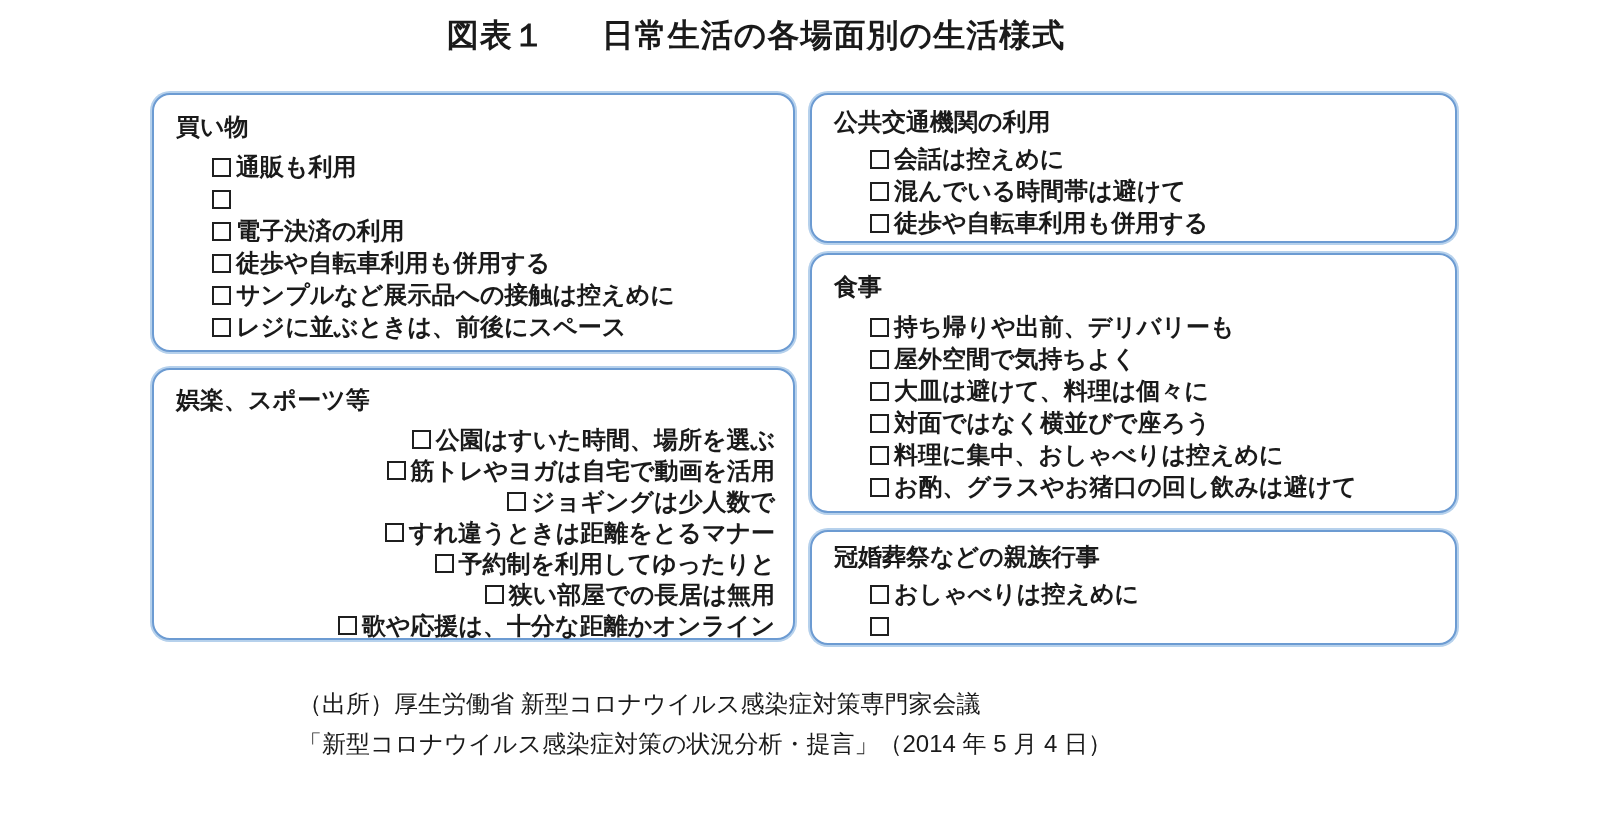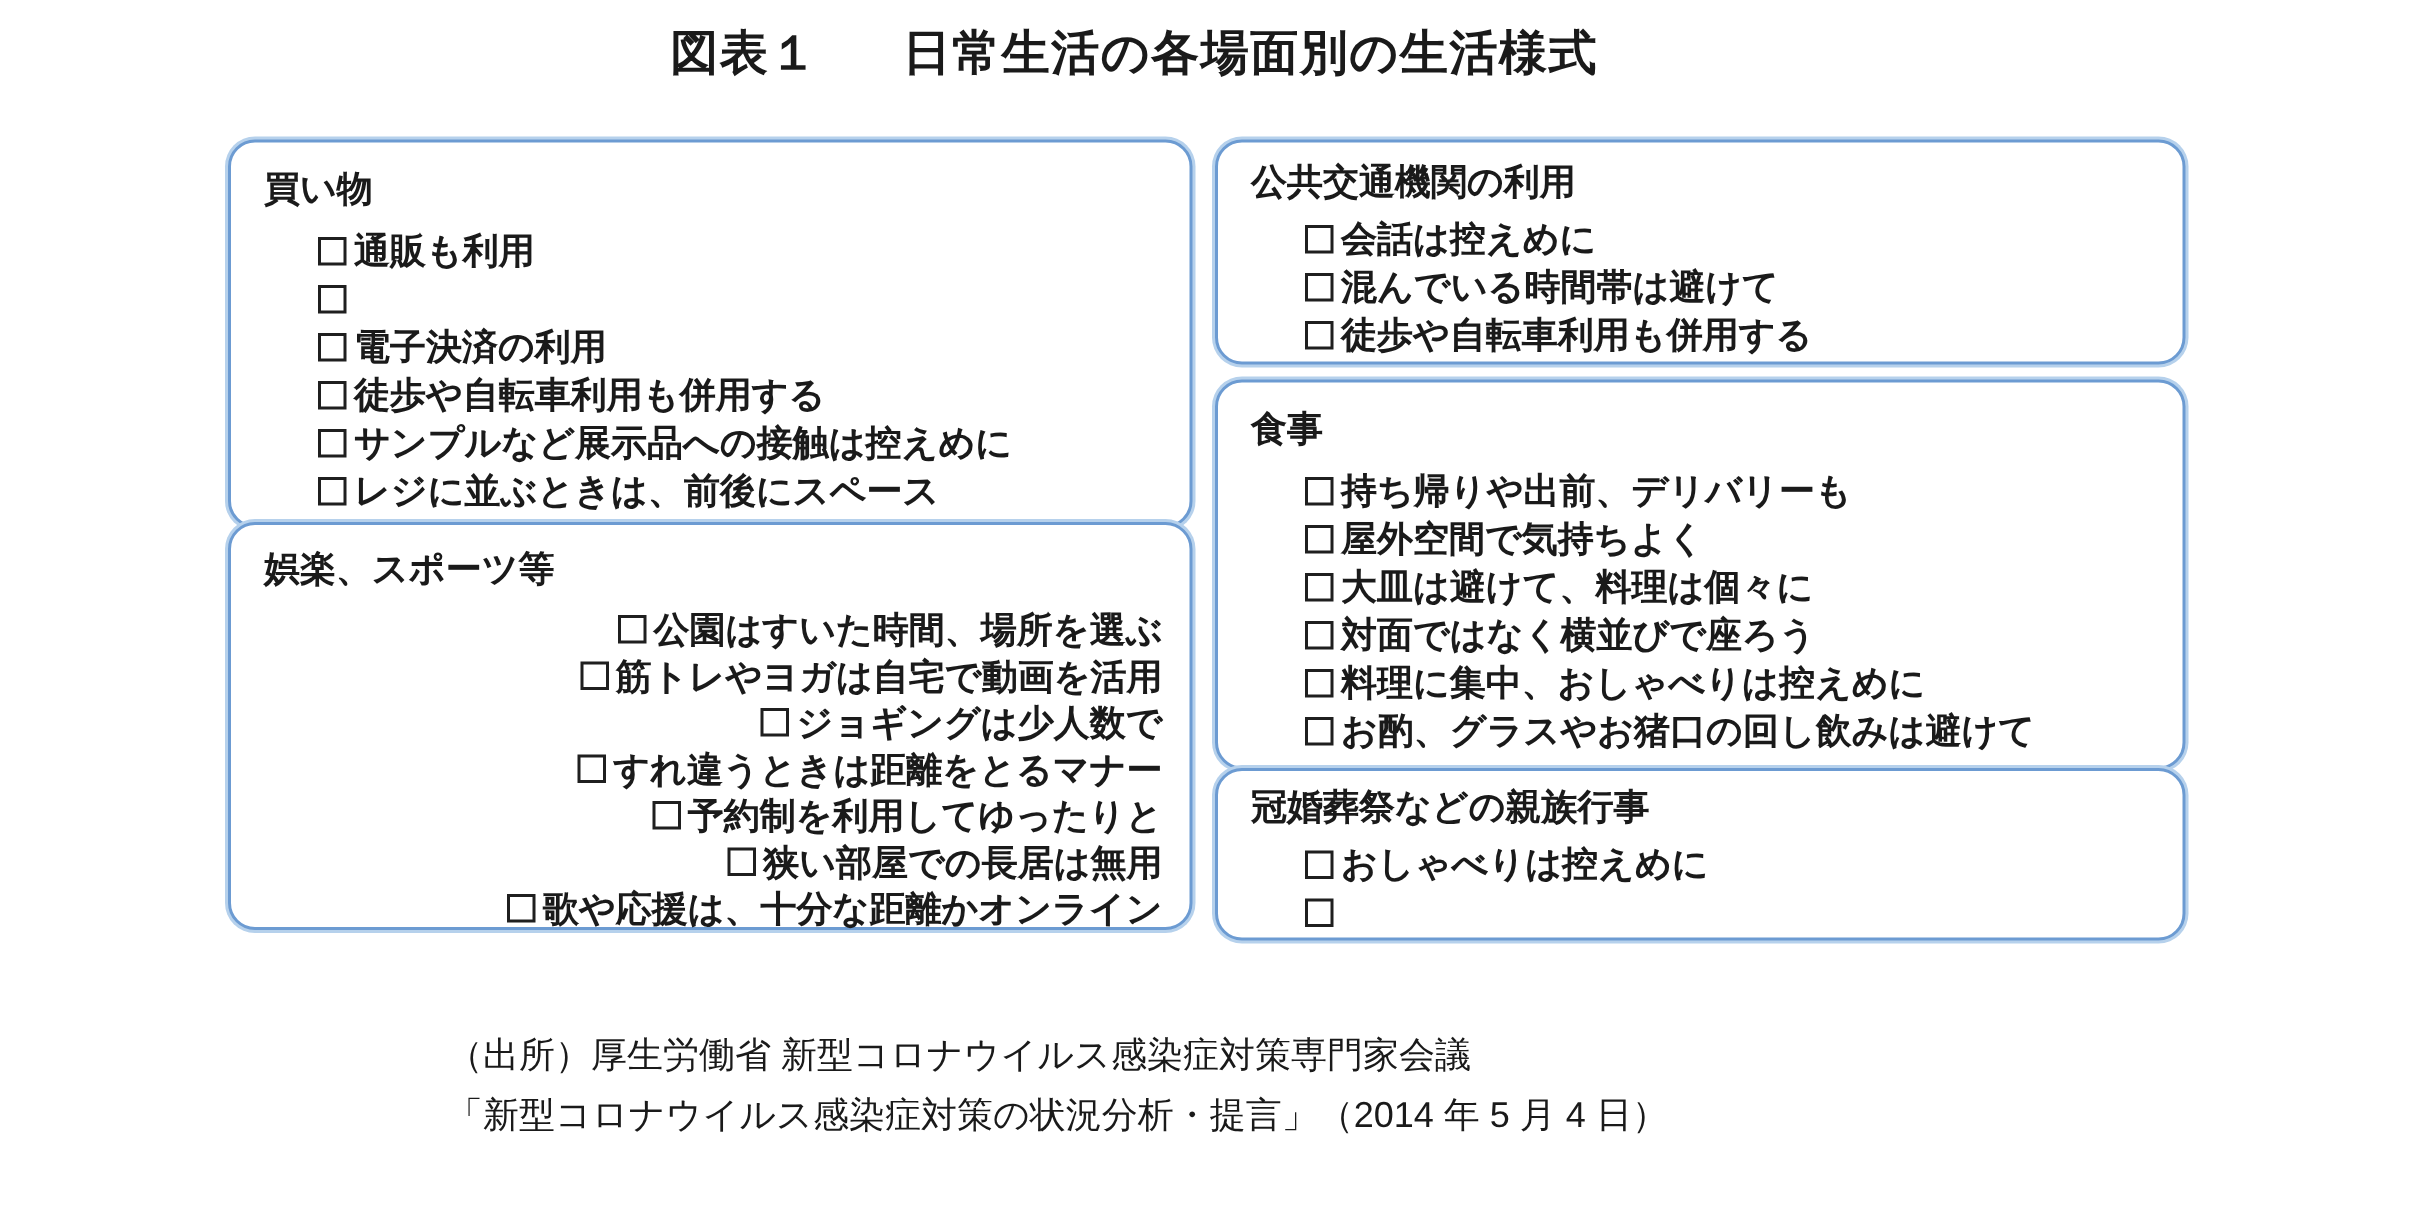--- a/index.html
+++ b/index.html
@@ -64,24 +64,24 @@
   .box-entertainment .item { height: 31px; justify-content: flex-end; }
   .checkbox {
     display: inline-block;
     width: 15px;
     height: 15px;
     border: 2px solid #1f1f1f;
     margin-right: 5px;
     flex: 0 0 auto;
   }
   .box-shopping      { left: 152px; top:  93px; width: 643px; height: 259px; padding-top: 16px; }
-  .box-entertainment { left: 152px; top: 348px; width: 643px; height: 272px; padding-top: 14px; }
+  .box-entertainment { left: 152px; top: 368px; width: 643px; height: 272px; padding-top: 14px; }
   .box-transport     { left: 810px; top:  93px; width: 647px; height: 150px; padding-top: 12px; }
   .box-meals         { left: 810px; top: 253px; width: 647px; height: 260px; padding-top: 16px; }
-  .box-family        { left: 810px; top: 512px; width: 647px; height: 115px; padding-top: 10px; }
+  .box-family        { left: 810px; top: 530px; width: 647px; height: 115px; padding-top: 10px; }
   .box-family .box-header, .box-transport .box-header { line-height: 30px; }
   .box-family .items, .box-transport .items { margin-top: 6px; }
   .footer {
     position: absolute;
     left: 298px;
     top: 684px;
     font-family: Liberation Sans, sans-serif;
     font-size: 24px;
     line-height: 40px;
     white-space: nowrap;

